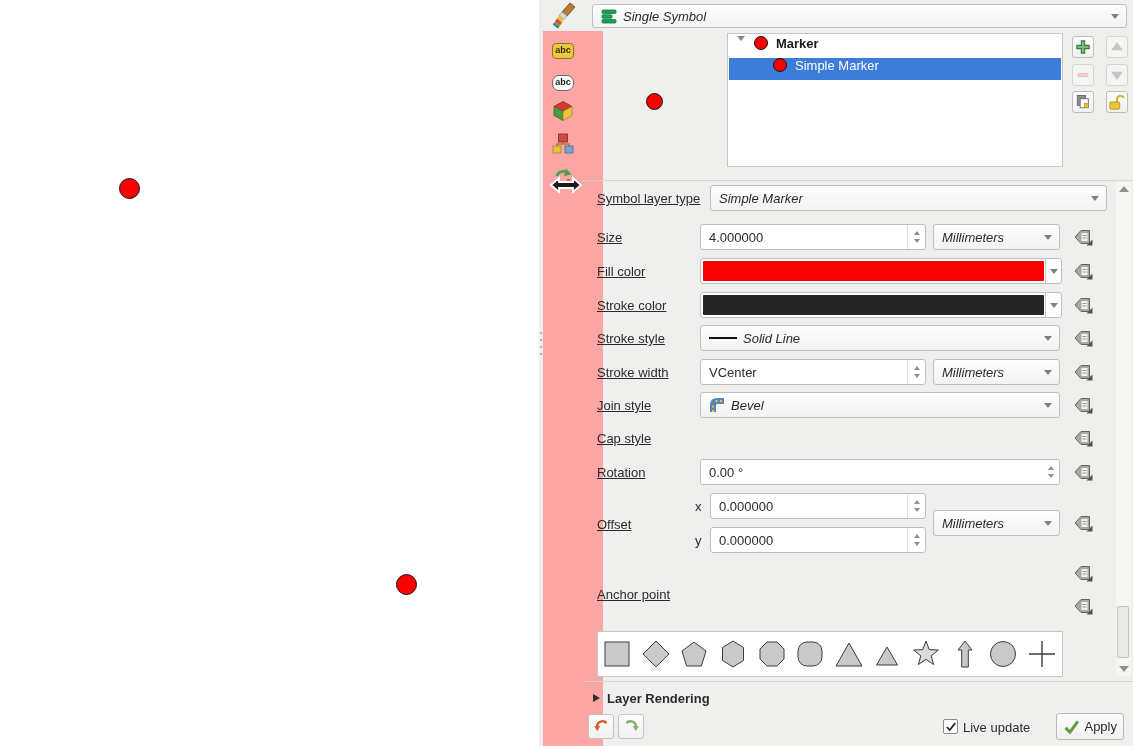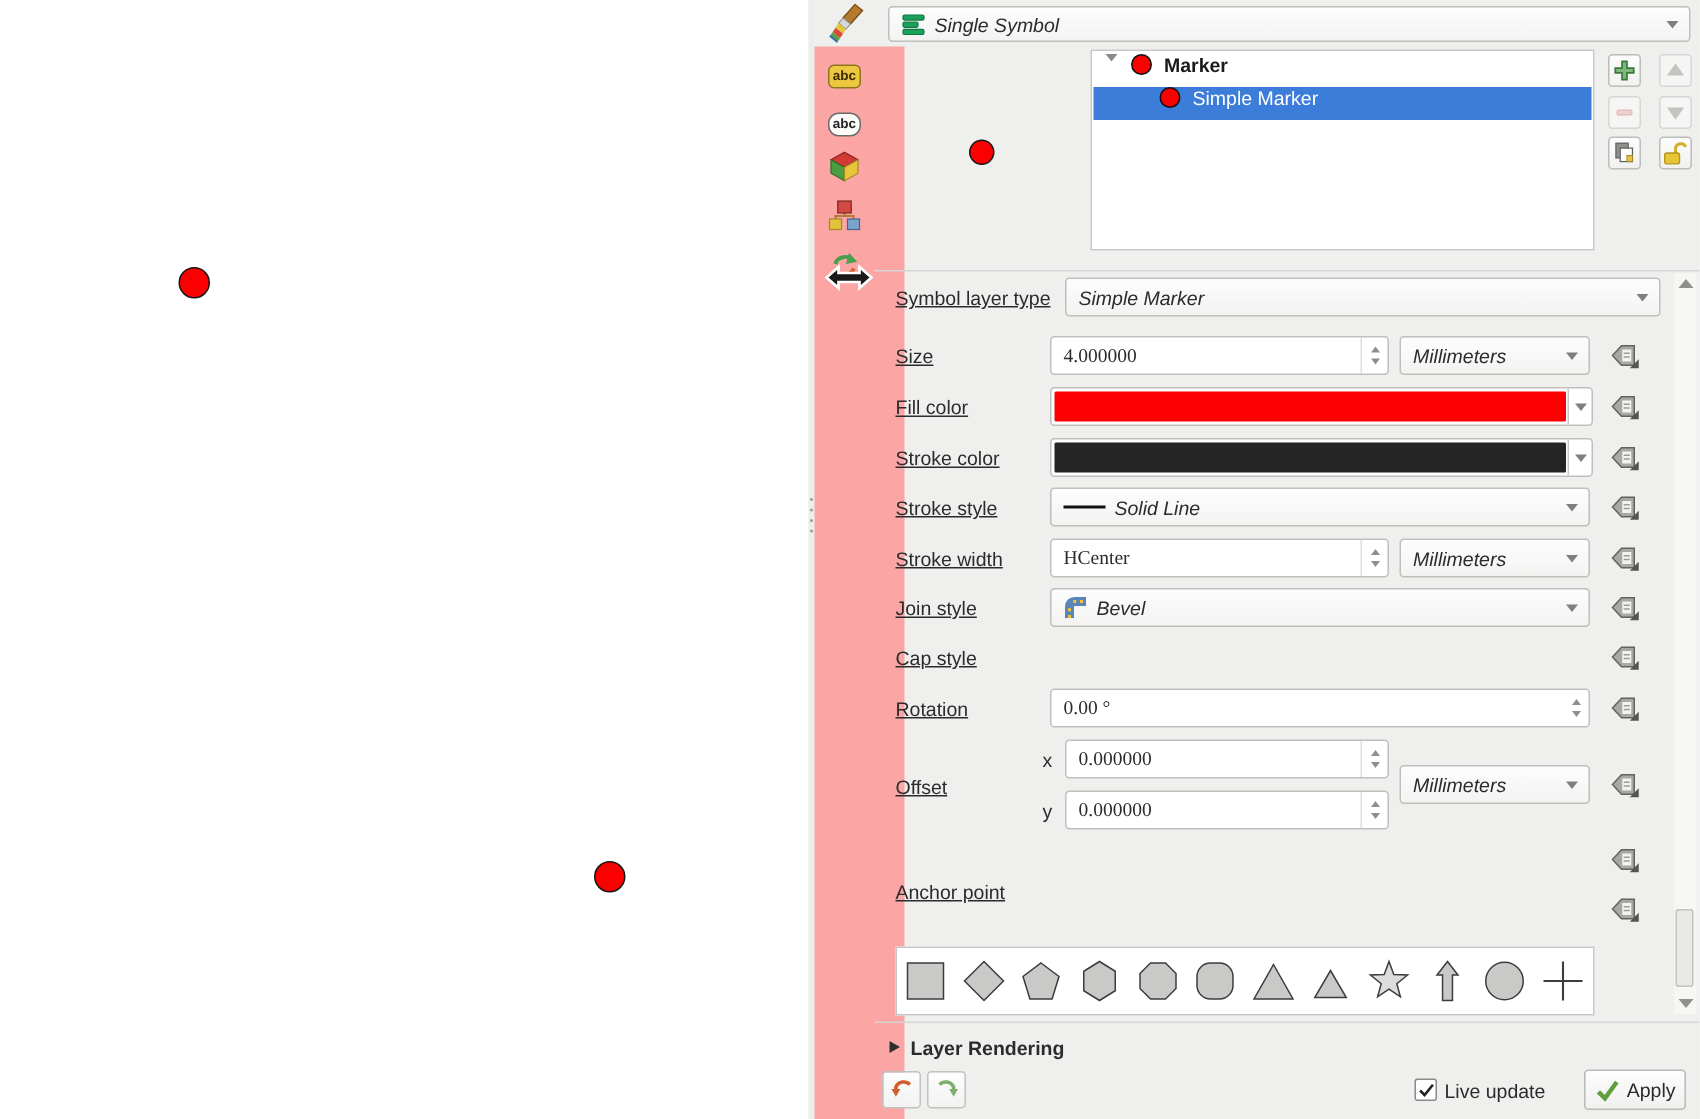--- a/index.html
+++ b/index.html
@@ -13,21 +13,21 @@
   
   .panel{position:absolute;left:543px;top:0;width:590px;height:746px;background:#eff0ee;}
   .side-toolbar{position:absolute;left:0;top:31px;width:60px;height:715px;background:#fca5a5;}
   .tb-btn{position:absolute;left:9px;width:22px;height:22px;display:flex;align-items:center;justify-content:center;}
   .tb-label{width:24px;height:14px;background:#ecc73f;border:1px solid #8f7420;border-radius:4px;font-size:9px;font-weight:bold;color:#3a2c00;text-align:center;line-height:13px;}
   .tb-callout{width:24px;height:14px;background:#fbfbfa;border:1px solid #6a6a68;border-radius:7px;font-size:9px;font-weight:bold;color:#222;text-align:center;line-height:13px;}
   .brush{position:absolute;left:8px;top:2px;width:30px;height:27px;}
   
   .combo,.spinbox{position:absolute;box-sizing:border-box;height:26px;border:1px solid #bfbfbe;border-radius:3px;font-size:13px;color:#2b2b2b;display:flex;align-items:center;padding:0 8px;}
   .combo{background:linear-gradient(#fdfdfd,#f3f3f2);font-style:italic;}
-  .spinbox{background:#ffffff;font-family:Liberation Serif, serif;}
+  .spinbox{background:#ffffff;}
   .cmb-arrow{position:absolute;right:7px;top:50%;margin-top:-2px;width:0;height:0;border-left:4px solid transparent;border-right:4px solid transparent;border-top:5px solid #7f7f7d;}
   .spin-col{position:absolute;right:0;top:0;bottom:0;width:17px;border-left:1px solid #dededd;display:flex;flex-direction:column;align-items:center;justify-content:center;gap:4px;}
   .sp-up{width:0;height:0;border-left:3.5px solid transparent;border-right:3.5px solid transparent;border-bottom:4.5px solid #8f8f8d;}
   .sp-down{width:0;height:0;border-left:3.5px solid transparent;border-right:3.5px solid transparent;border-top:4.5px solid #8f8f8d;}
   .form-label{position:absolute;left:54px;font-size:13px;color:#2b2b2b;text-decoration:underline;}
   .ddbtn{position:absolute;left:529px;width:22px;height:22px;display:flex;align-items:center;justify-content:center;background:transparent;border:none;padding:0;}
   
   .colorbtn{position:absolute;box-sizing:border-box;height:26px;border:1px solid #bfbfbe;border-radius:3px;background:#fff;}
   .color-swatch{position:absolute;left:2px;top:2px;bottom:2px;right:17px;border-radius:1px;}
   .color-dd{position:absolute;right:0;top:0;bottom:0;width:15px;border-left:1px solid #c9c9c8;}
@@ -261,21 +261,21 @@
         <polygon points="2,10 8,3.5 16.5,3.5 16.5,16.5 8,16.5" fill="#a8a8a6" stroke="#62625f"></polygon>
         <rect x="8.5" y="6" width="6" height="8" fill="#f2f2f1"></rect>
         <rect x="9.5" y="8" width="4" height="1" fill="#9a9a98"></rect>
           <rect x="9.5" y="10.5" width="4" height="1" fill="#9a9a98"></rect>
         <polygon points="13.5,18.5 19.5,18.5 19.5,12.5" fill="#55554f"></polygon>
       </svg>
     </button>
 
     <div class="form-label" style="top:365px">Stroke width</div>
     <div class="spinbox" style="left:157px;top:359px;width:226px">
-      <span>HCenter</span>
+      <span>VCenter</span>
       <span class="spin-col">
           <span class="sp-up"></span>
           <span class="sp-down"></span>
         </span>
     </div>
     <div class="combo" style="left:390px;top:359px;width:127px">
       <span>Millimeters</span>
       <span class="cmb-arrow"></span>
     </div>
     <button class="ddbtn" style="top:361px">

